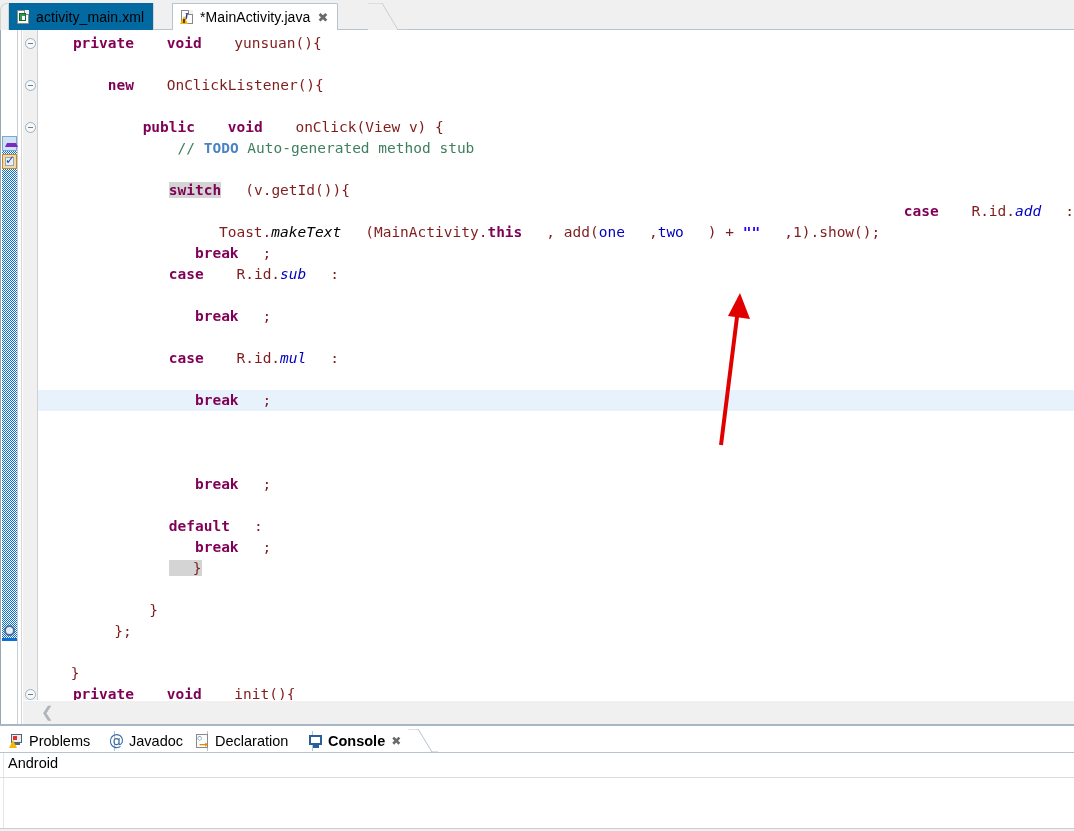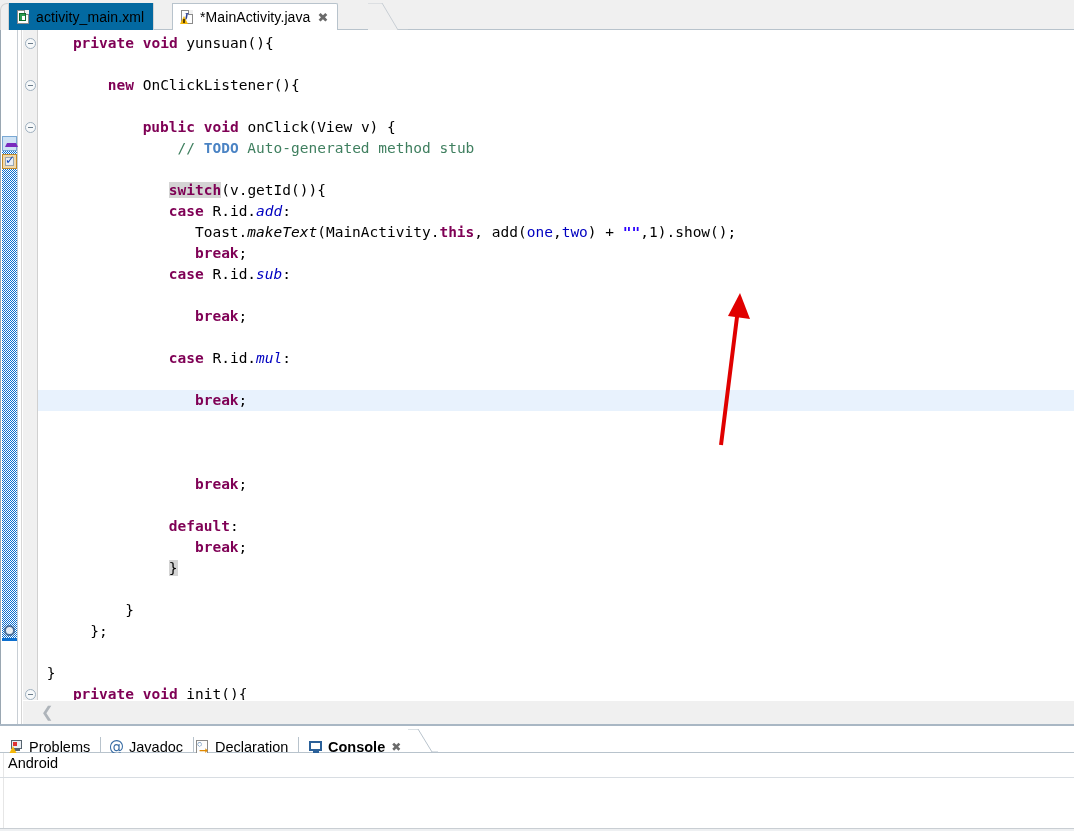--- a/index.html
+++ b/index.html
@@ -244,21 +244,21 @@
     width: 1036px; height: 21px;
     line-height: 21px;
     white-space: pre;
     color: #000000;
   }
   .line.current { background: #e8f2fd; }
   .ind { display: inline-block; }
 
   
   .kw   { color: #7f0055; font-weight: bold; }
-  .plain{ color: #000000; }
+  .plain{ color: #7f1d1d; padding-left: 24px; }
   .cmt  { color: #3f7f5f; }
   .todo { color: #4a83c4; font-weight: bold; }
   .str  { color: #2a00ff; font-weight: bold; }
   .fld  { color: #0000c0; }
   .stat { color: #0000c0; font-style: italic; }
   .mth  { color: #000000; font-style: italic; }
   .hl   { background: #d4d4d4; }
   .brm  { background: #d4d4d4; }
 
   
@@ -295,26 +295,25 @@
   }
   .bottom-tabbar {
     position: absolute; left: 0; top: 0;
     width: 1074px; height: 25px;
     background: #ffffff;
     border-bottom: 1px solid #b8c3cc;
   }
   .btab {
     position: absolute; top: 1px; height: 24px;
     display: flex; align-items: center;
-    padding: 0 11px 0 5px;
+    padding: 0 25px 0 5px;
     font-size: 14.5px;
     white-space: nowrap;
     color: #000;
     cursor: default;
-    margin-top: 6px;
   }
   .btab .sep {
     position: absolute; right: 0; top: 2px;
     width: 1px; height: 20px;
     background: #b8c3cc;
   }
   .btab.active { font-weight: bold; color: #000; }
   .btab-label { margin-left: 4px; }
   .btab-close {
     margin-left: 6px; font-size: 12px; color: #6a6a6a;
@@ -465,21 +464,21 @@
 
     <div class="code">
         <div class="line" style="top: 3px;"><span class="ind" style="width: 34.88px;"></span><span class="kw">private</span><span class="plain"> </span><span class="kw">void</span><span class="plain"> yunsuan(){</span></div>
         <div class="line" style="top: 24px;"></div>
         <div class="line" style="top: 45px;"><span class="ind" style="width: 69.76px;"></span><span class="kw">new</span><span class="plain"> OnClickListener(){</span></div>
         <div class="line" style="top: 66px;"></div>
         <div class="line" style="top: 87px;"><span class="ind" style="width: 104.64px;"></span><span class="kw">public</span><span class="plain"> </span><span class="kw">void</span><span class="plain"> onClick(View v) {</span></div>
         <div class="line" style="top: 108px;"><span class="ind" style="width: 139.52px;"></span><span class="cmt">// </span><span class="todo">TODO</span><span class="cmt"> Auto-generated method stub</span></div>
         <div class="line" style="top: 129px;"></div>
         <div class="line" style="top: 150px;"><span class="ind" style="width: 130.8px;"></span><span class="kw hl">switch</span><span class="plain">(v.getId()){</span></div>
-        <div class="line" style="top: 171px;"><span class="ind" style="width: 130.8px;"></span><span class="kw">case</span><span class="plain"> R.id.</span><span class="stat">add</span><span class="plain">:</span></div>
+        <div class="line" style="top: 171px; text-align: right;"><span class="ind" style="width: 130.8px;"></span><span class="kw">case</span><span class="plain"> R.id.</span><span class="stat">add</span><span class="plain">:</span></div>
         <div class="line" style="top: 192px;"><span class="ind" style="width: 156.96px;"></span><span class="plain">Toast.</span><span class="mth">makeText</span><span class="plain">(MainActivity.</span><span class="kw">this</span><span class="plain">, add(</span><span class="fld">one</span><span class="plain">,</span><span class="fld">two</span><span class="plain">) + </span><span class="str">""</span><span class="plain">,1).show();</span></div>
         <div class="line" style="top: 213px;"><span class="ind" style="width: 156.96px;"></span><span class="kw">break</span><span class="plain">;</span></div>
         <div class="line" style="top: 234px;"><span class="ind" style="width: 130.8px;"></span><span class="kw">case</span><span class="plain"> R.id.</span><span class="stat">sub</span><span class="plain">:</span></div>
         <div class="line" style="top: 255px;"></div>
         <div class="line" style="top: 276px;"><span class="ind" style="width: 156.96px;"></span><span class="kw">break</span><span class="plain">;</span></div>
         <div class="line" style="top: 297px;"></div>
         <div class="line" style="top: 318px;"><span class="ind" style="width: 130.8px;"></span><span class="kw">case</span><span class="plain"> R.id.</span><span class="stat">mul</span><span class="plain">:</span></div>
         <div class="line" style="top: 339px;"></div>
         <div class="line current" style="top: 360px;"><span class="ind" style="width: 156.96px;"></span><span class="kw">break</span><span class="plain">;</span></div>
         <div class="line" style="top: 381px;"></div>

